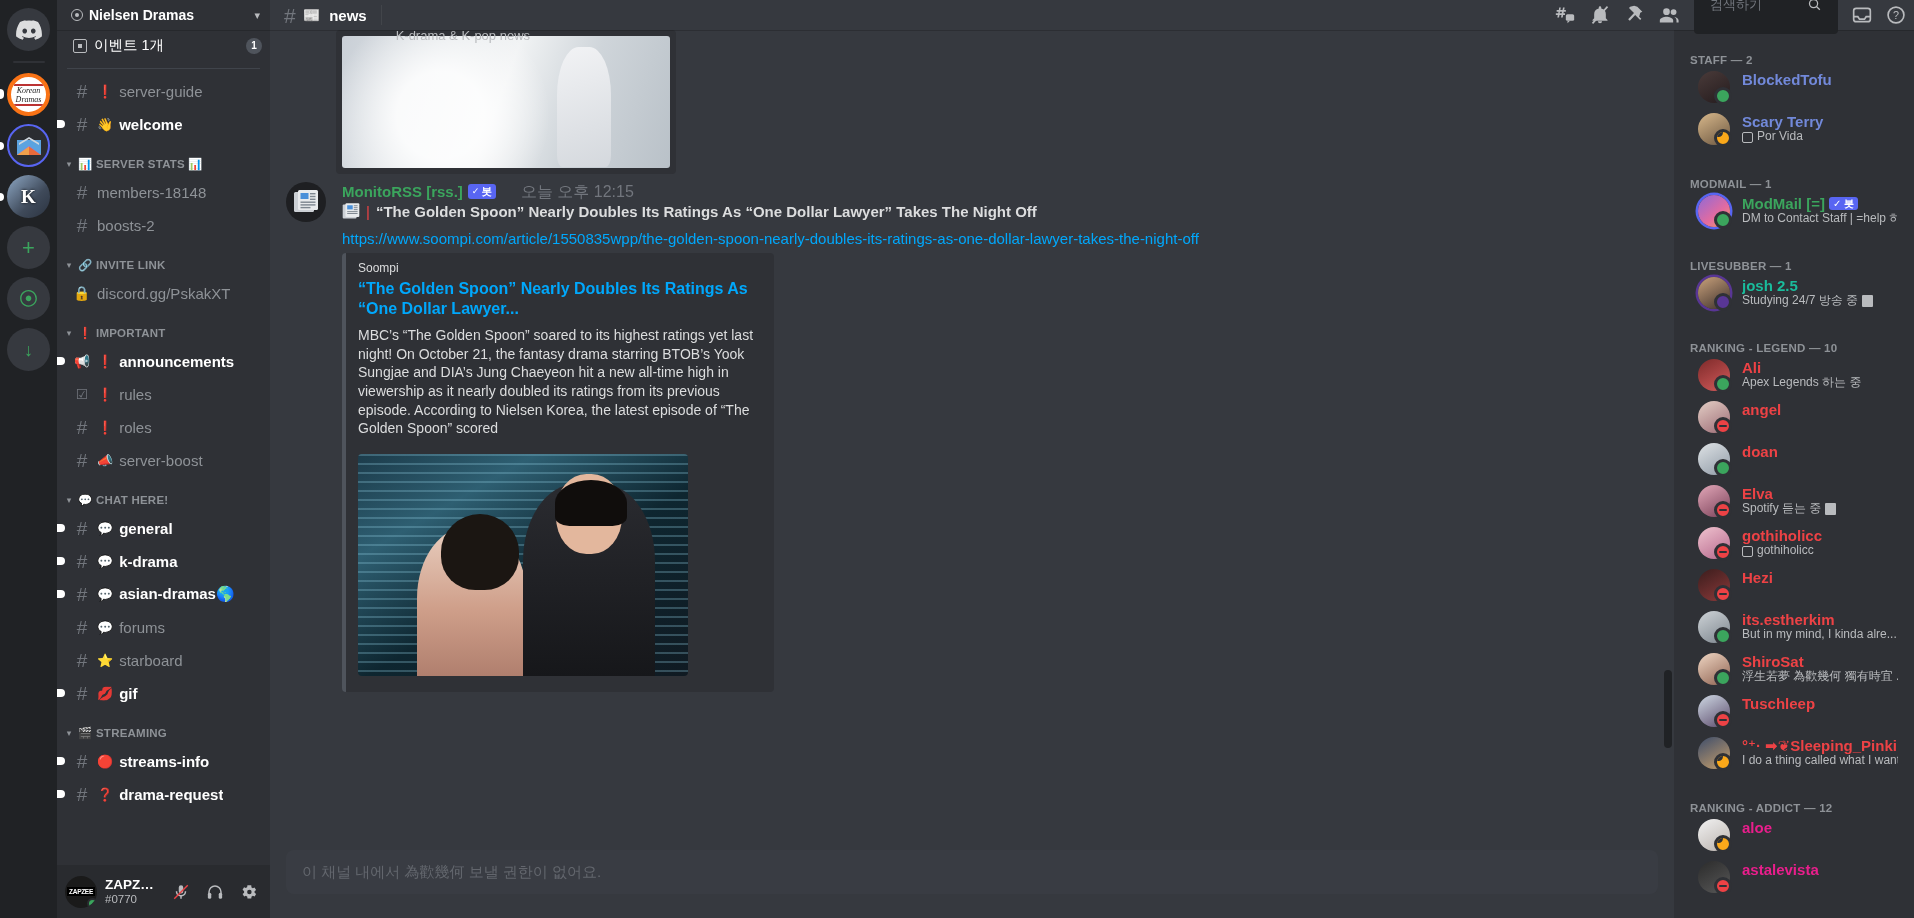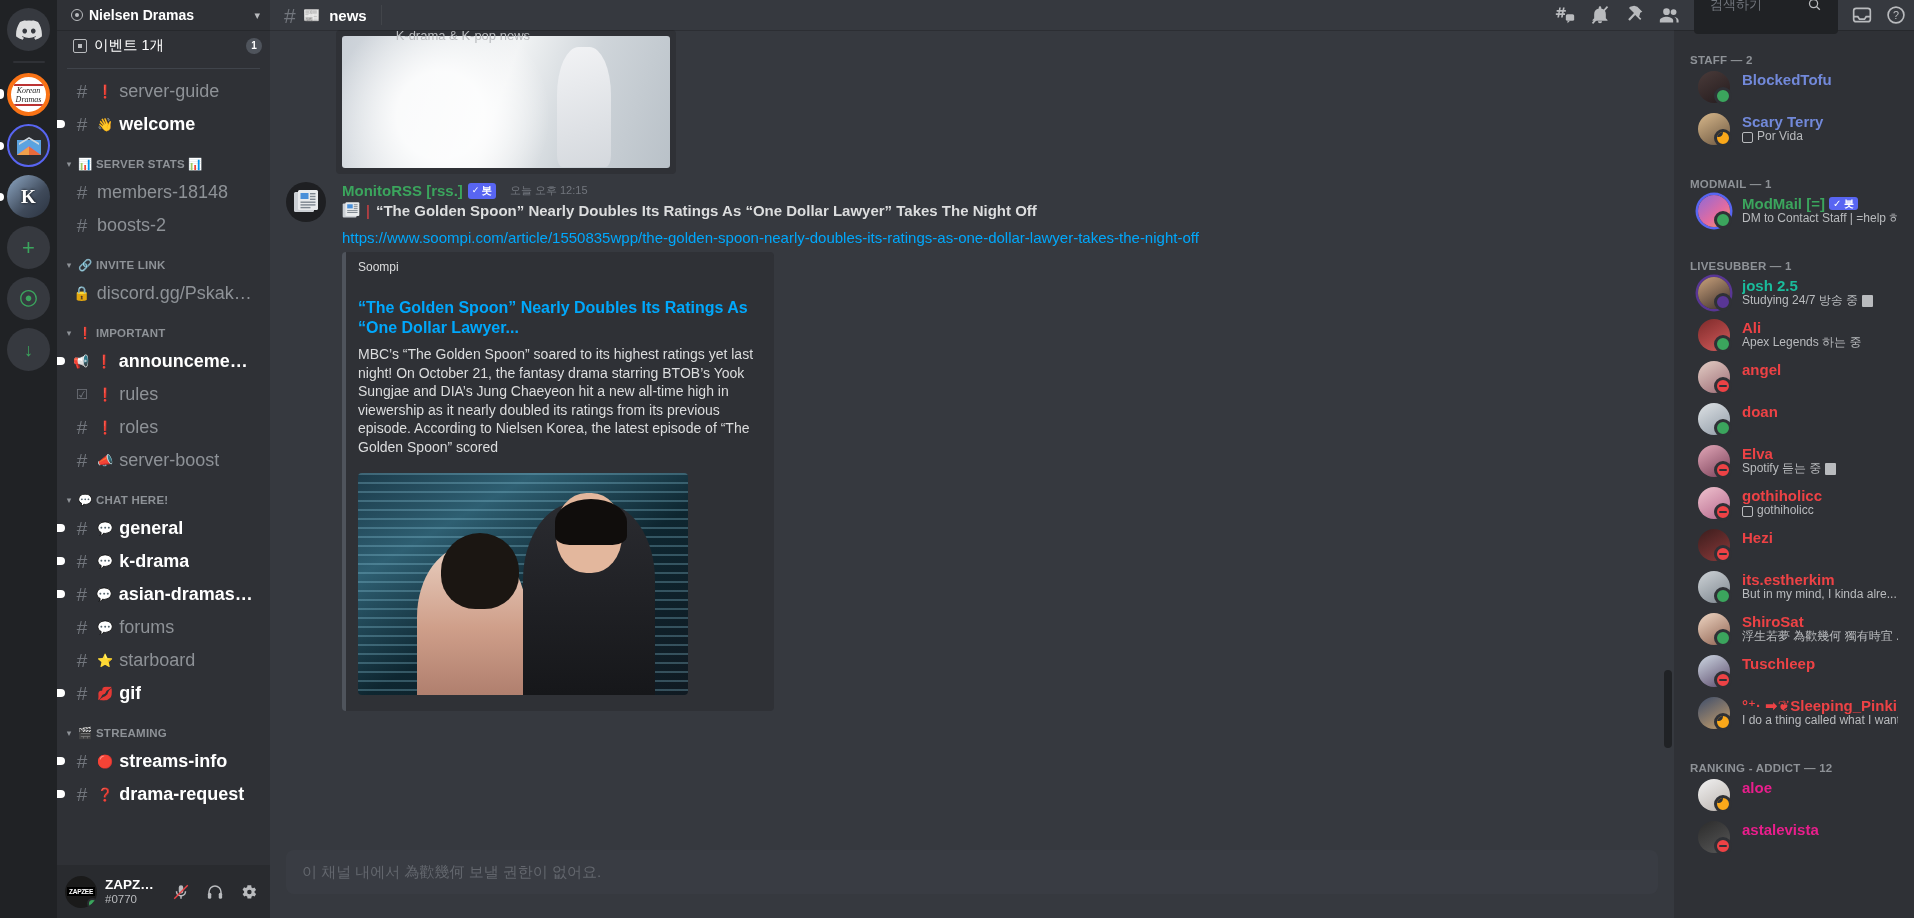--- a/index.html
+++ b/index.html
@@ -77,21 +77,21 @@
     display:flex; align-items:center; gap:3px; padding:16px 8px 4px 6px;
     color:#8e9297; font-size:11.5px; font-weight:bold; letter-spacing:.02em;
     cursor:pointer; text-transform:uppercase;
   }
   .cat .cchev{ font-size:9px; width:12px; text-align:center;}
   .chan {
     display:flex; align-items:center; height:32px; margin:1px 8px; padding:0 8px;
     border-radius:4px; cursor:pointer; gap:6px; position:relative;
   }
   .chan .hash { color:#72767d; font-size:19px; font-weight:500; width:18px; text-align:center; line-height:1;}
-  .chan .cname { font-size:18px; color:#8e9297; white-space:nowrap; overflow:hidden; text-overflow:ellipsis; }
+  .chan .cname { font-size:15px; color:#8e9297; white-space:nowrap; overflow:hidden; text-overflow:ellipsis; }
   .chan.unread .cname { color:#fff; font-weight:600; }
   .chan.unread::before {
     content:""; position:absolute; left:-8px; top:50%; transform:translateY(-50%);
     width:8px;height:8px;background:#fff;border-radius:0 4px 4px 0;
   }
   .emoji { font-size:13px; }
 
   
   .user-panel {
     height:53px; flex:0 0 53px; background:#292b2f; display:flex; align-items:center;
@@ -160,30 +160,30 @@
     background:#1e1f22;display:flex;align-items:center;justify-content:center;overflow:hidden;
   }
   .msg-body{flex:1;min-width:0;}
   .msg-head{display:flex;align-items:center;gap:5px;line-height:1.2;margin-bottom:2px;}
   .author{font-size:15px;font-weight:600;color:#3ba55d;cursor:pointer;}
   .bot-tag{
     background:#5865f2;color:#fff;font-size:10.5px;font-weight:600;border-radius:3px;
     padding:1px 4px;display:flex;align-items:center;gap:2px;line-height:1.25;
   }
   .bot-tag .chk{font-size:9px;}
-  .ts{font-size:11px;color:#72767d;margin-left:9px;}
+  .ts{font-size:16px;color:#72767d;margin-left:20px;}
   .msg-line{display:flex;align-items:center;gap:6px;font-size:15px;color:#dcddde;font-weight:700;}
   .msg-line .bar{color:#ed4245;font-weight:400;}
   .msg-link{color:#00a8fc;font-size:15px;display:block;margin:10px 0 6px 0;word-break:break-all;cursor:pointer;}
 
   .embed{
     background:#2f3136;border-left:4px solid #4f545c;border-radius:4px;
     max-width:432px;padding:8px 16px 16px 12px;margin-top:2px;
   }
-  .embed-provider{font-size:12px;color:#dcddde;margin-bottom:24px;}
+  .embed-provider{font-size:12px;color:#dcddde;margin-bottom:4px;}
   .embed-title{font-size:16px;font-weight:700;color:#00a8fc;line-height:1.22;cursor:pointer;margin-bottom:8px;}
   .embed-desc{font-size:14px;color:#dcddde;line-height:1.33;}
   .embed-img{
     width:330px;height:222px;border-radius:4px;margin-top:16px;overflow:hidden;position:relative;
     background:linear-gradient(150deg,#1c3b4a 0%,#2e5f72 25%,#0e2630 55%,#101a22 100%);
   }
   .eib-blinds{position:absolute;inset:0;background:repeating-linear-gradient(
       to bottom, rgba(140,200,220,.30) 0 2px, transparent 2px 9px);}
   .eib-w{position:absolute;left:18%;bottom:0;width:110px;height:150px;border-radius:48% 48% 0 0;
          background:linear-gradient(180deg,#e9cfc0,#cf9f8a 55%,#b07f6e);}
@@ -646,20 +646,21 @@
             </div>
           <div class="m-txt">
             <div class="m-name" style="color:#1abc9c">josh 2.5</div>
             <div class="m-sub">
                 <span>Studying 24/7 방송 중</span>
                 <span class="doc"></span>
               </div>
           </div>
         </div>
 
+        <div class="m-group">RANKING - LEGEND — 10</div>
 
         <div class="m-row">
           <div class="m-av">
               <span class="pic ava-e"></span>
               <span class="m-st st-online"></span>
             </div>
           <div class="m-txt">
             <div class="m-name" style="color:#ed4245">Ali</div>
             <div class="m-sub">Apex Legends 하는 중</div>
           </div>

